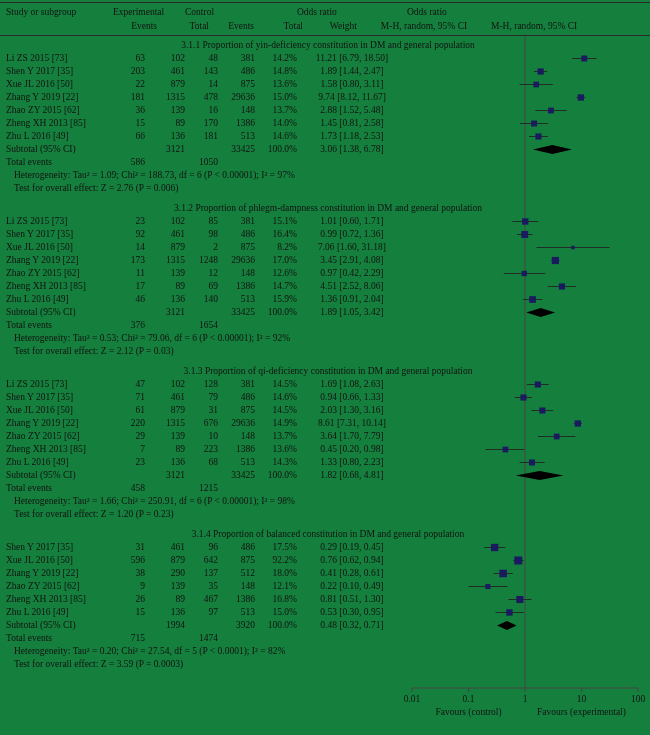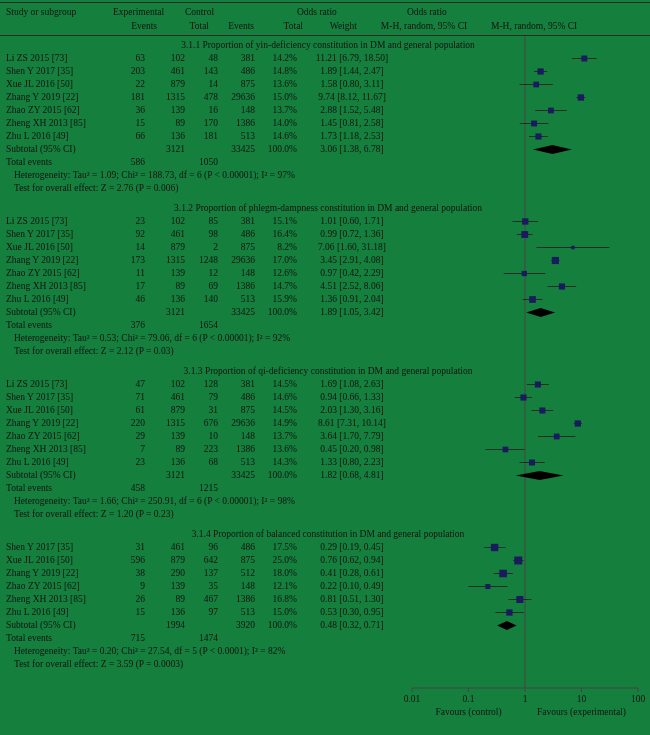--- a/index.html
+++ b/index.html
@@ -330,21 +330,21 @@
         <span class="num">17.5%</span>
         <span class="c-or">0.29 [0.19, 0.45]</span>
         <span class="c-center"></span>
       </div>
       <div class="grid-row">
         <span class="c-study">Xue JL 2016 [50]</span>
         <span class="num">596</span>
         <span class="num">879</span>
         <span class="num">642</span>
         <span class="num">875</span>
-        <span class="num">25.0%</span>
+        <span class="num">92.2%</span>
         <span class="c-or">0.76 [0.62, 0.94]</span>
         <span class="c-center"></span>
       </div>
       <div class="grid-row">
         <span class="c-study">Zhang Y 2019 [22]</span>
         <span class="num">38</span>
         <span class="num">290</span>
         <span class="num">137</span>
         <span class="num">512</span>
         <span class="num">18.0%</span>

